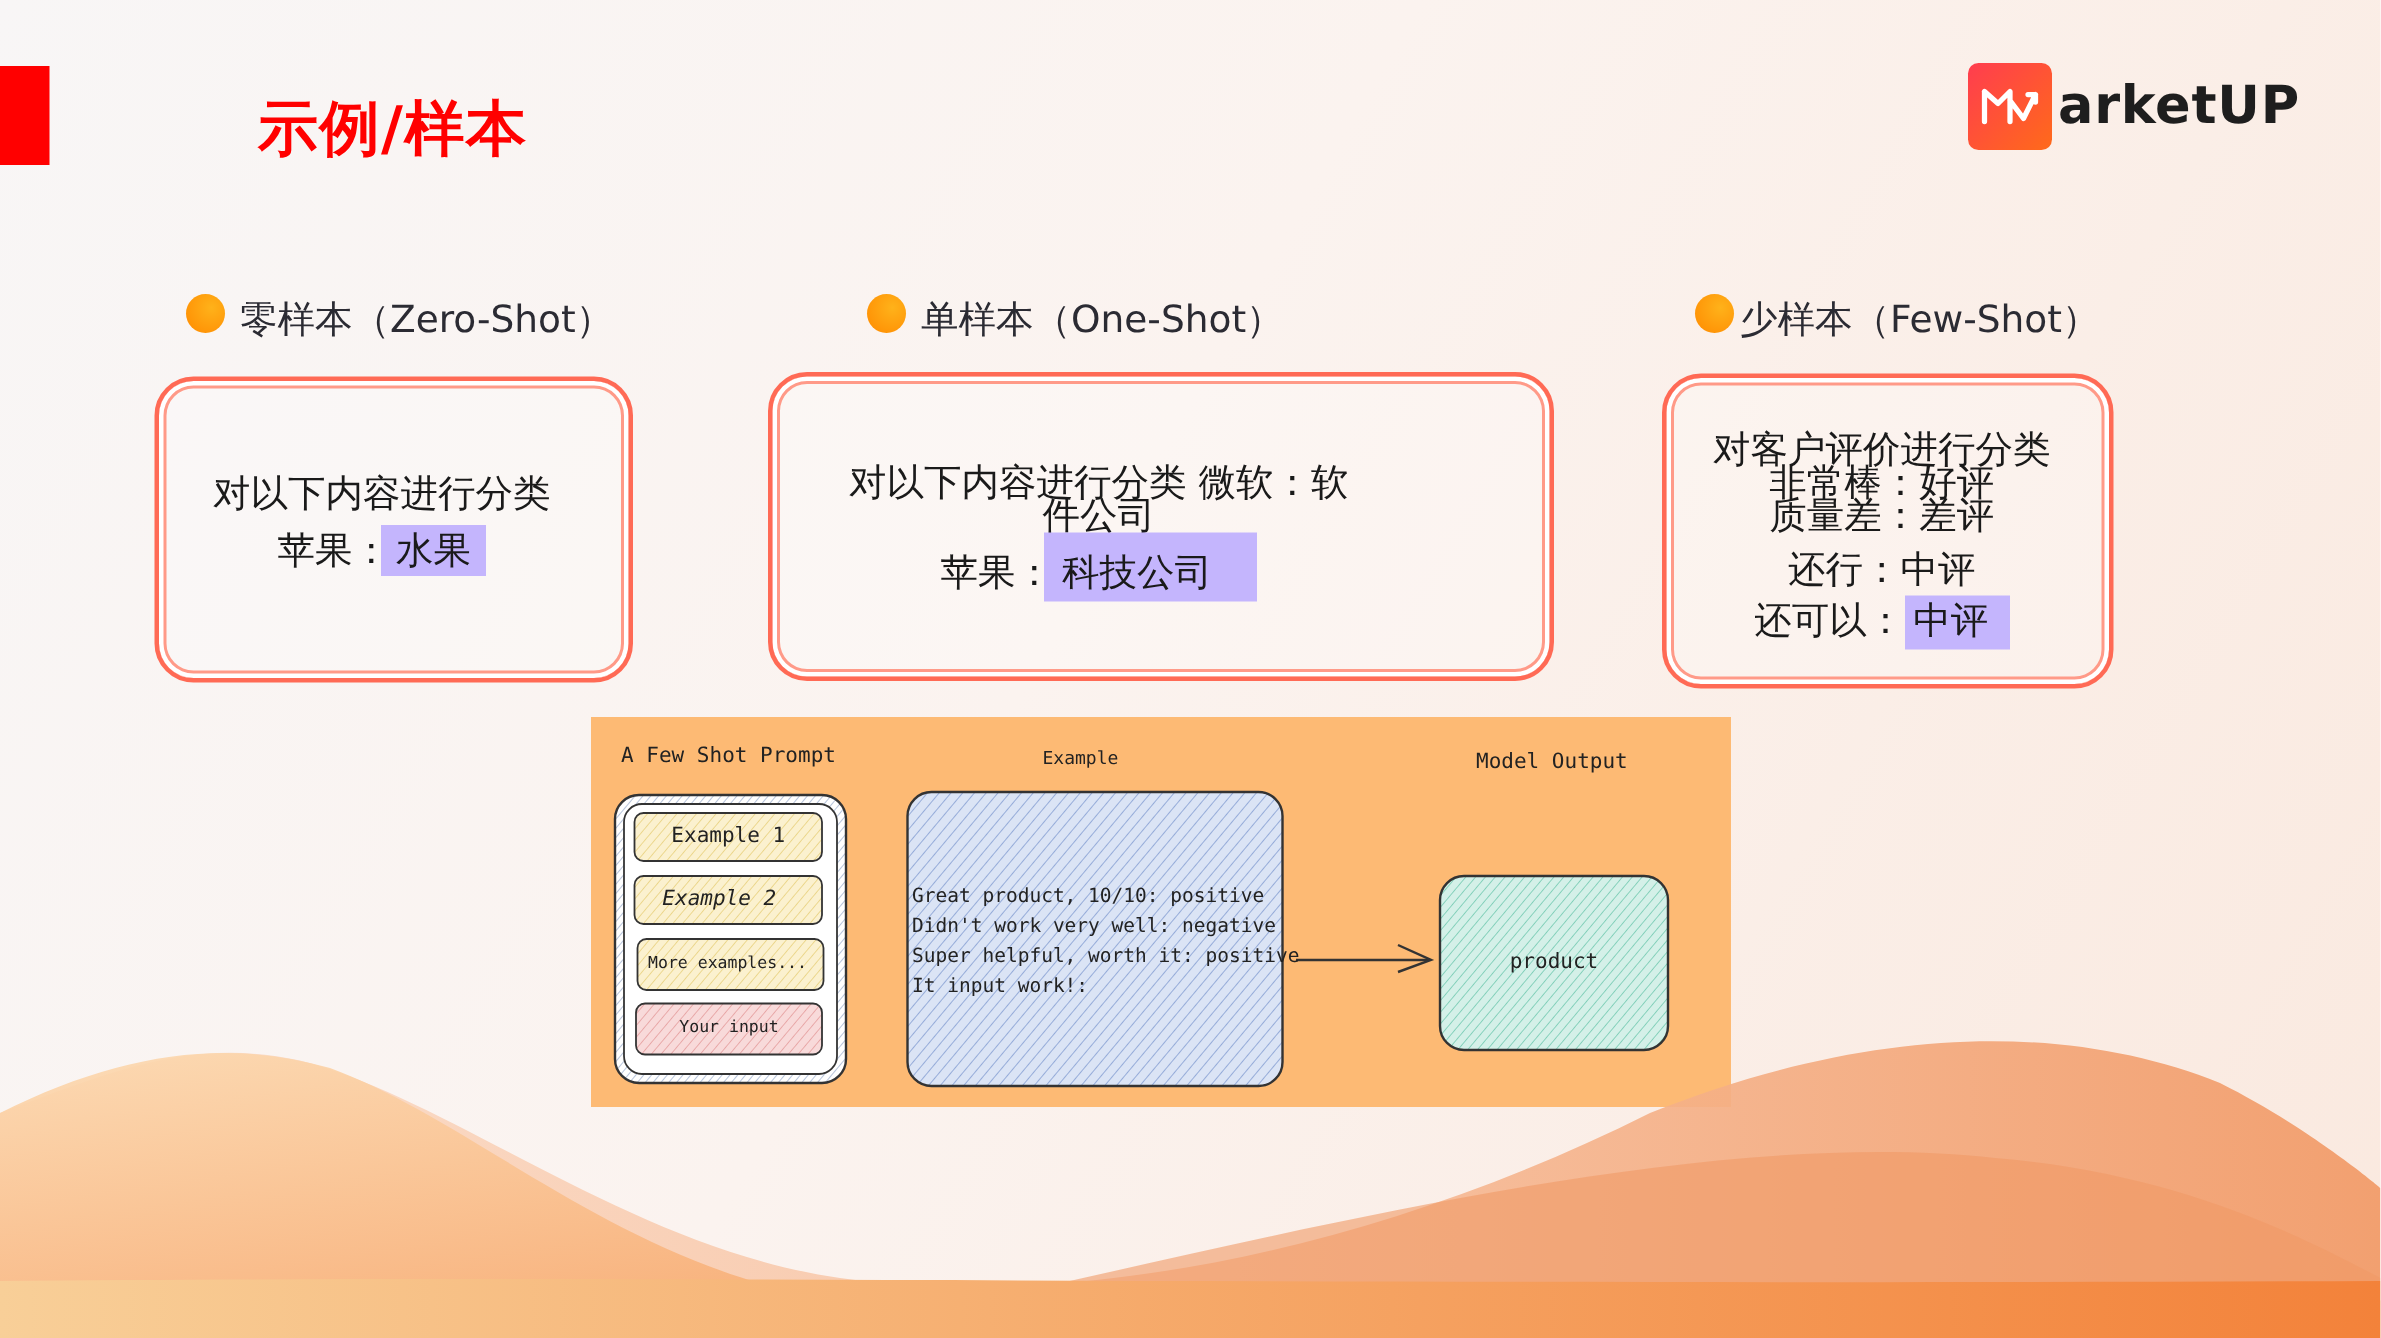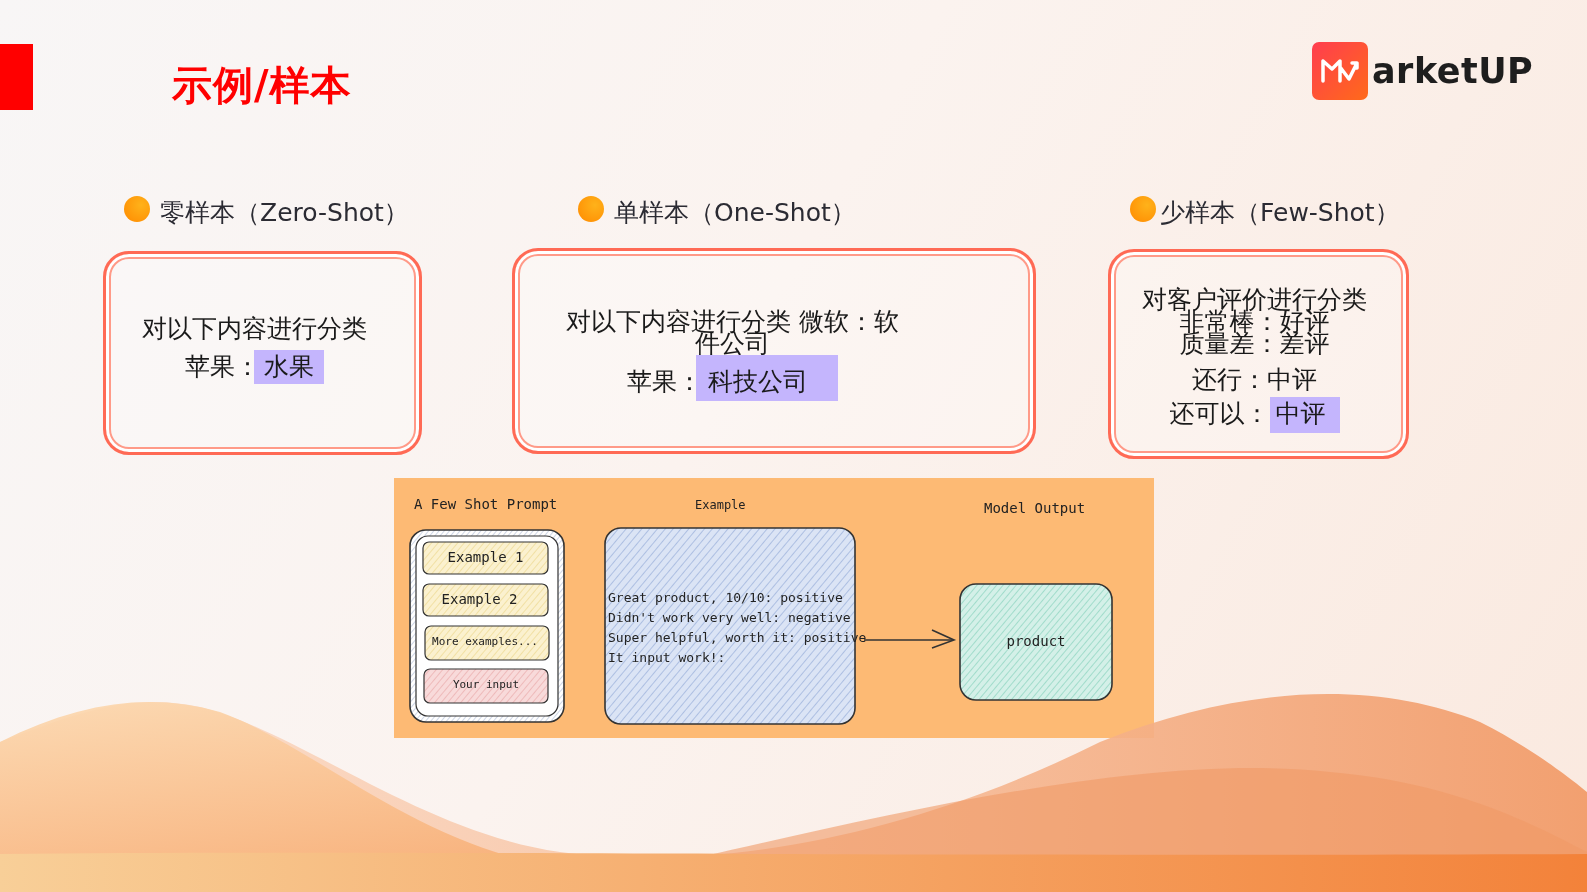--- a/index.html
+++ b/index.html
@@ -114,21 +114,21 @@
     <rect x="211" y="50" width="250" height="196" rx="16" fill="url(#hatchBlue)" stroke="#333" stroke-width="1.6"></rect>
 
     <line x1="470" y1="162" x2="558" y2="162" stroke="#333" stroke-width="1.6"></line>
     <polyline points="538,152 560,162 538,170" fill="none" stroke="#333" stroke-width="1.6"></polyline>
 
     <rect x="566" y="106" width="152" height="116" rx="16" fill="url(#hatchGreen)" stroke="#333" stroke-width="1.6"></rect>
   </svg>
 
   <div class="hand" style="position:absolute; left:20px; top:18px; font-size:14px;">A Few Shot Prompt</div>
   <div class="hand" style="position:absolute; left:29px; top:71px; width:125px; text-align:center; font-size:14px;">Example 1</div>
-  <div class="hand" style="position:absolute; left:29px; top:113px; width:113px; text-align:center; font-size:14px;">Example 2</div>
+  <div class="hand" style="position:absolute; left:29px; top:113px; width:113px; text-align:center; font-size:14px;font-style:italic;">Example 2</div>
   <div class="hand" style="position:absolute; left:31px; top:157px; width:120px; text-align:center; font-size:11px;">More examples...</div>
   <div class="hand" style="position:absolute; left:30px; top:200px; width:124px; text-align:center; font-size:11px;">Your input</div>
 
   <div class="hand" style="position:absolute; left:301px; top:20px; font-size:12px;">Example</div>
   <div class="hand" style="position:absolute; left:214px; top:110px; font-size:13px; line-height:20px; white-space:nowrap;">
     <div>Great product, 10/10: positive</div>
     <div>Didn't work very well: negative</div>
     <div>Super helpful, worth it: positive</div>
     <div>It input work!:</div>
   </div>

